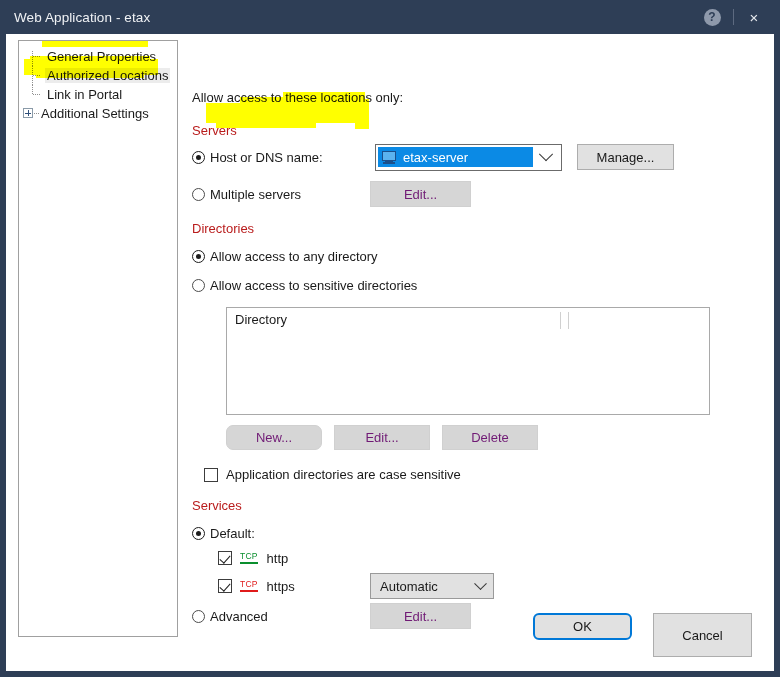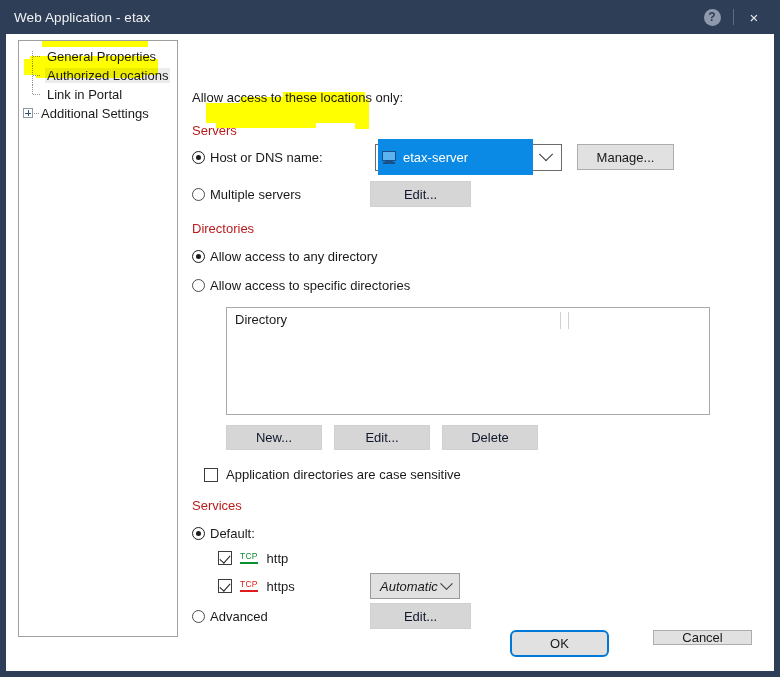--- a/index.html
+++ b/index.html
@@ -241,21 +241,21 @@
     font-size: 13px;
     color: #1a1a1a;
     height: 25px;
     box-sizing: border-box;
     display: inline-flex;
     align-items: center;
     justify-content: center;
     cursor: pointer;
   }
   .btn.disabled {
-    color: #0f172a;
+    color: #701a75;
     background: #d6d6d6;
     border-color: #d0d0d0;
     cursor: default;
   }
   .btn.default {
     border: 2px solid #0078d7;
     background: #e1e1e1;
   }
   .combo {
     border: 1px solid #6b6b6b;
@@ -264,21 +264,21 @@
     box-sizing: border-box;
     display: flex;
     align-items: center;
     position: relative;
     padding: 2px;
   }
   .combo-sel {
     background: #0b8ae5;
     color: #ffffff;
     flex: 1 1 auto;
-    height: 36px;
+    height: 20px;
     display: flex;
     align-items: center;
     padding-left: 4px;
     font-size: 13px;
   }
   .monitor-icon {
     width: 14px; height: 13px;
     position: relative;
     margin-right: 7px;
     flex: 0 0 14px;
@@ -481,33 +481,33 @@
           <span class="group-label">Directories</span>
         </div>
 
         <div class="radio-row" style="margin-top:10px">
           <span class="radio checked"></span>
           <span>Allow access to any directory</span>
         </div>
 
         <div class="radio-row" style="margin-top:7px">
           <span class="radio"></span>
-          <span>Allow access to specific directories</span>
+          <span>Allow access to sensitive directories</span>
         </div>
 
         <div class="listview" style="margin-top:11px; margin-left:34px; width:484px; height:108px;">
           <div class="lv-header">
             <span class="lv-divider" style="left:333px"></span>
             <span class="lv-divider" style="left:341px"></span>
             <span>Directory</span>
           </div>
         </div>
 
         <div style="margin-top:10px; margin-left:34px; display:flex; gap:12px;">
-          <span class="btn disabled" style="width:96px;">New...</span>
+          <span class="btn disabled" style="width:96px;border-radius:7px;">New...</span>
           <span class="btn disabled" style="width:96px;">Edit...</span>
           <span class="btn disabled" style="width:96px;">Delete</span>
         </div>
 
         <div style="display:flex; align-items:center; margin-top:17px; margin-left:12px;">
           <span class="checkbox"></span>
           <span>Application directories are case sensitive</span>
         </div>
       </div>
 
@@ -525,38 +525,38 @@
         <div class="svc-row">
           <span class="checkbox checked"></span>
           <span class="tcp-badge tcp-green">TCP</span>
           <span>http</span>
         </div>
 
         <div class="svc-row" style="position:relative">
           <span class="checkbox checked"></span>
           <span class="tcp-badge tcp-red">TCP</span>
           <span>https</span>
-          <span class="dropdown" style="position:absolute; left:178px; top:1px; width:90px;font-style:italic;">
+          <span class="dropdown" style="position:absolute; left:178px; top:1px; width:124px;">
             <span>Automatic</span>
             <span class="chev" style="width:8px;height:8px;"></span>
           </span>
         </div>
 
         <div class="radio-row" style="margin-top:5px">
           <span class="radio"></span>
           <span>Advanced</span>
           <span class="btn disabled" style="position:absolute; left:178px; width:101px; height:26px;">Edit...</span>
         </div>
       </div>
 
     </div>
 
     <div class="footer-buttons">
       <span class="btn default" style="width:99px; height:27px;border-radius:6px;">OK</span>
-      <span class="btn" style="width:99px; height:15px;margin-left:23px;">Cancel</span>
+      <span class="btn" style="width:99px; height:44px;">Cancel</span>
     </div>
 
   </div>
 
   <div>
     <div class="marker" style="left:24px; top:59px; width:134px; height:16px;"></div>
     <div class="marker" style="left:30px; top:56px; width:120px; height:5px;"></div>
     <div class="marker" style="left:36px; top:74px; width:108px; height:4px;"></div>
     <div class="marker" style="left:42px; top:41px; width:106px; height:6px;"></div>
   </div>

